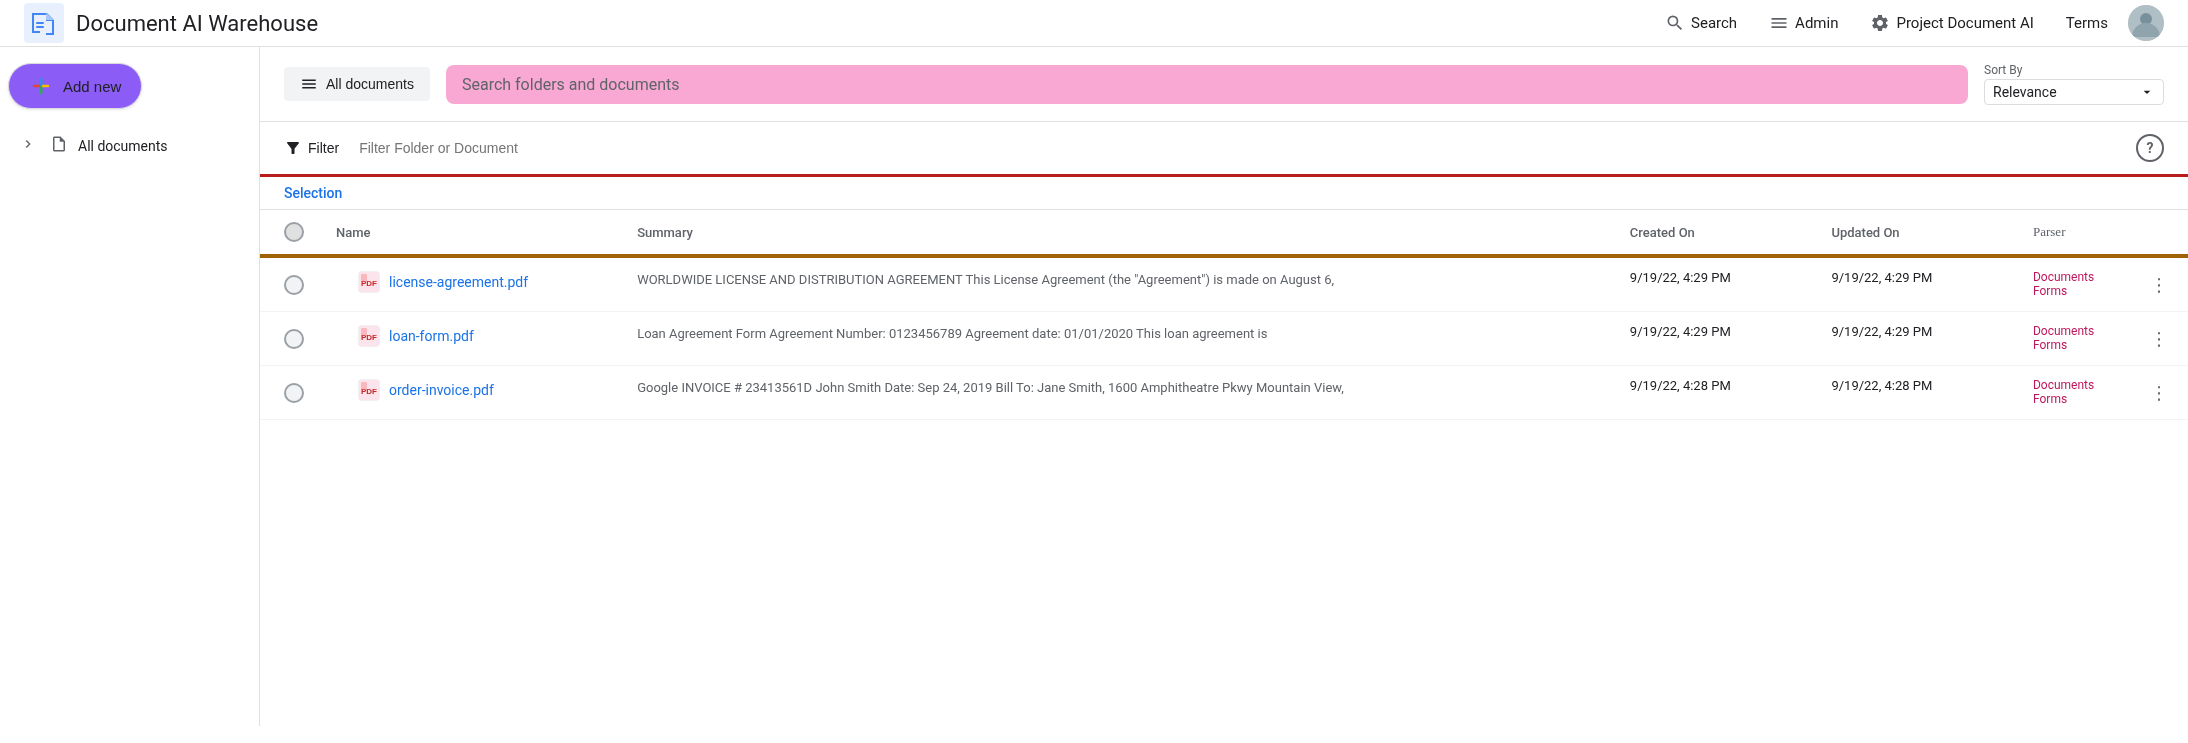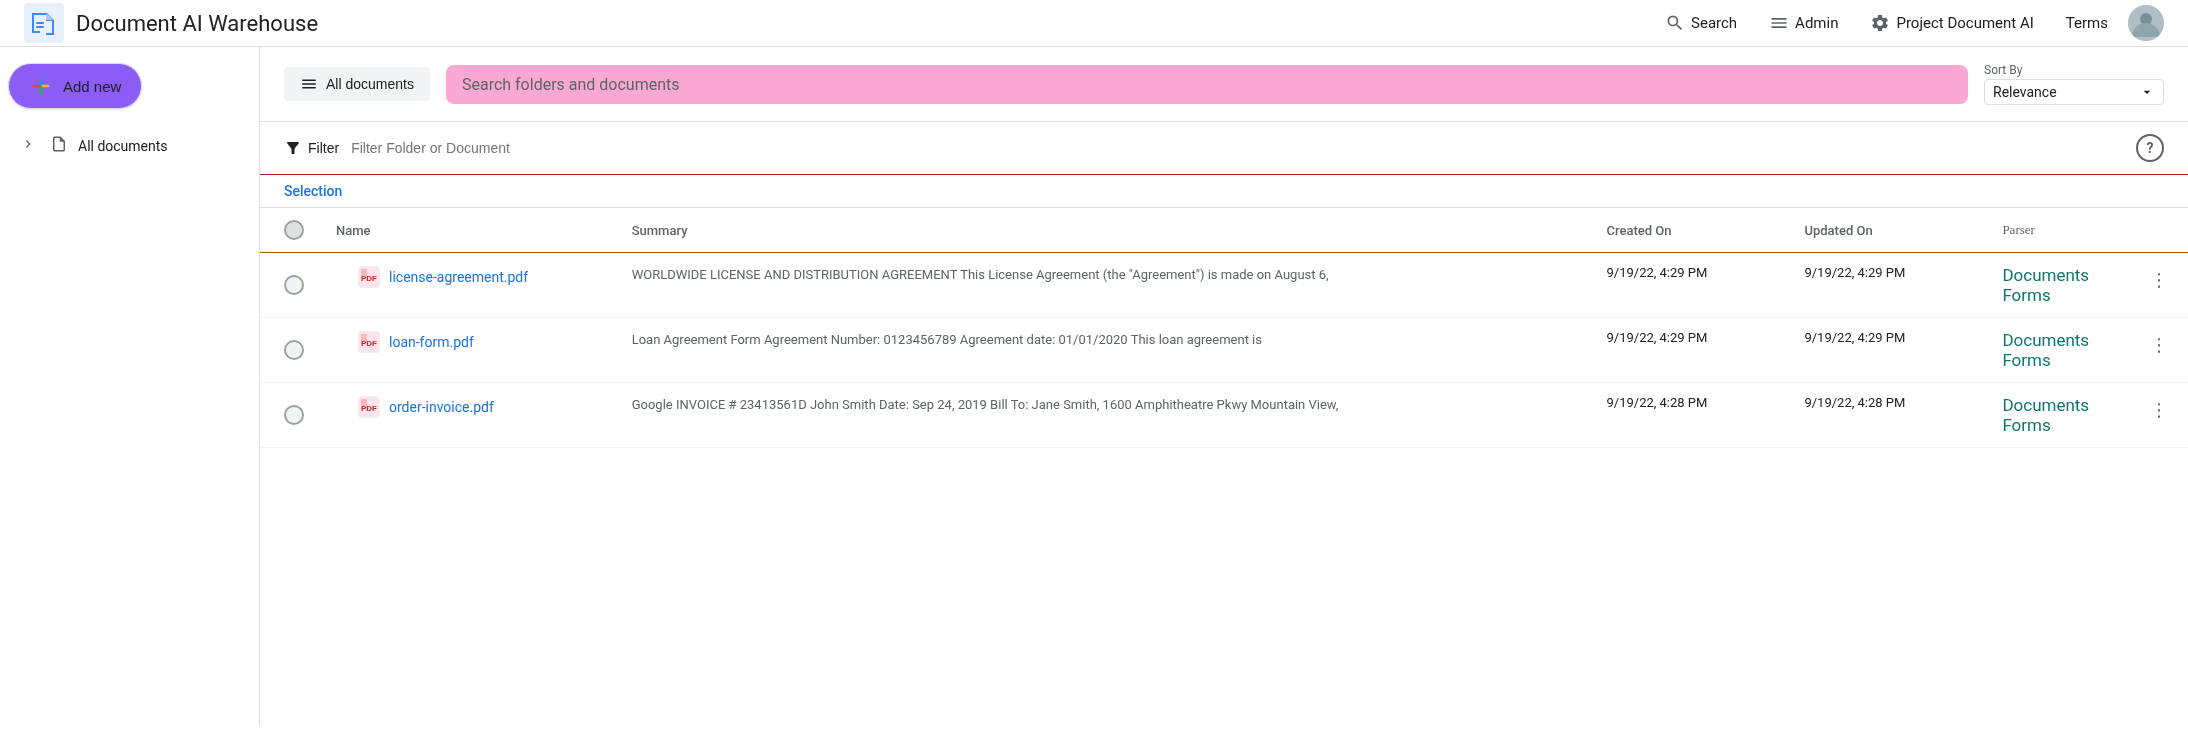--- a/index.html
+++ b/index.html
@@ -195,22 +195,22 @@
       cursor: pointer;
       background: #fff;
       font-size: 14px;
     }
 
     
     .filter-bar {
       display: flex;
       align-items: center;
       padding: 12px 24px;
-      border-bottom: 1px solid #b91c1c;
-      gap: 12px;
+      border-bottom: 3px solid #b91c1c;
+      gap: 20px;
     }
     .filter-btn {
       display: flex;
       align-items: center;
       gap: 6px;
       font-size: 14px;
       font-weight: 500;
       color: #202124;
       cursor: pointer;
       background: none;
@@ -254,21 +254,21 @@
     
     .table-container {
       flex: 1;
       overflow: auto;
     }
     table {
       width: 100%;
       border-collapse: collapse;
     }
     thead tr {
-      border-bottom: 1px solid #a16207;
+      border-bottom: 4px solid #a16207;
     }
     thead th {
       padding: 12px 16px;
       text-align: left;
       font-size: 13px;
       font-weight: 500;
       color: #5f6368;
       background: #fff;
       white-space: nowrap;
     }
@@ -331,22 +331,22 @@
       color: #202124;
       white-space: nowrap;
     }
     .parser-cell {
       display: flex;
       justify-content: space-between;
       align-items: flex-start;
       gap: 8px;
     }
     .parser-text {
-      font-size: 17px;
-      color: #0f766e;
+      font-size: 12px;
+      color: #be185d;
       white-space: nowrap;
     }
     .more-icon {
       color: #5f6368;
       cursor: pointer;
       font-size: 18px;
       padding: 4px;
       border-radius: 50%;
     }
   </style>

